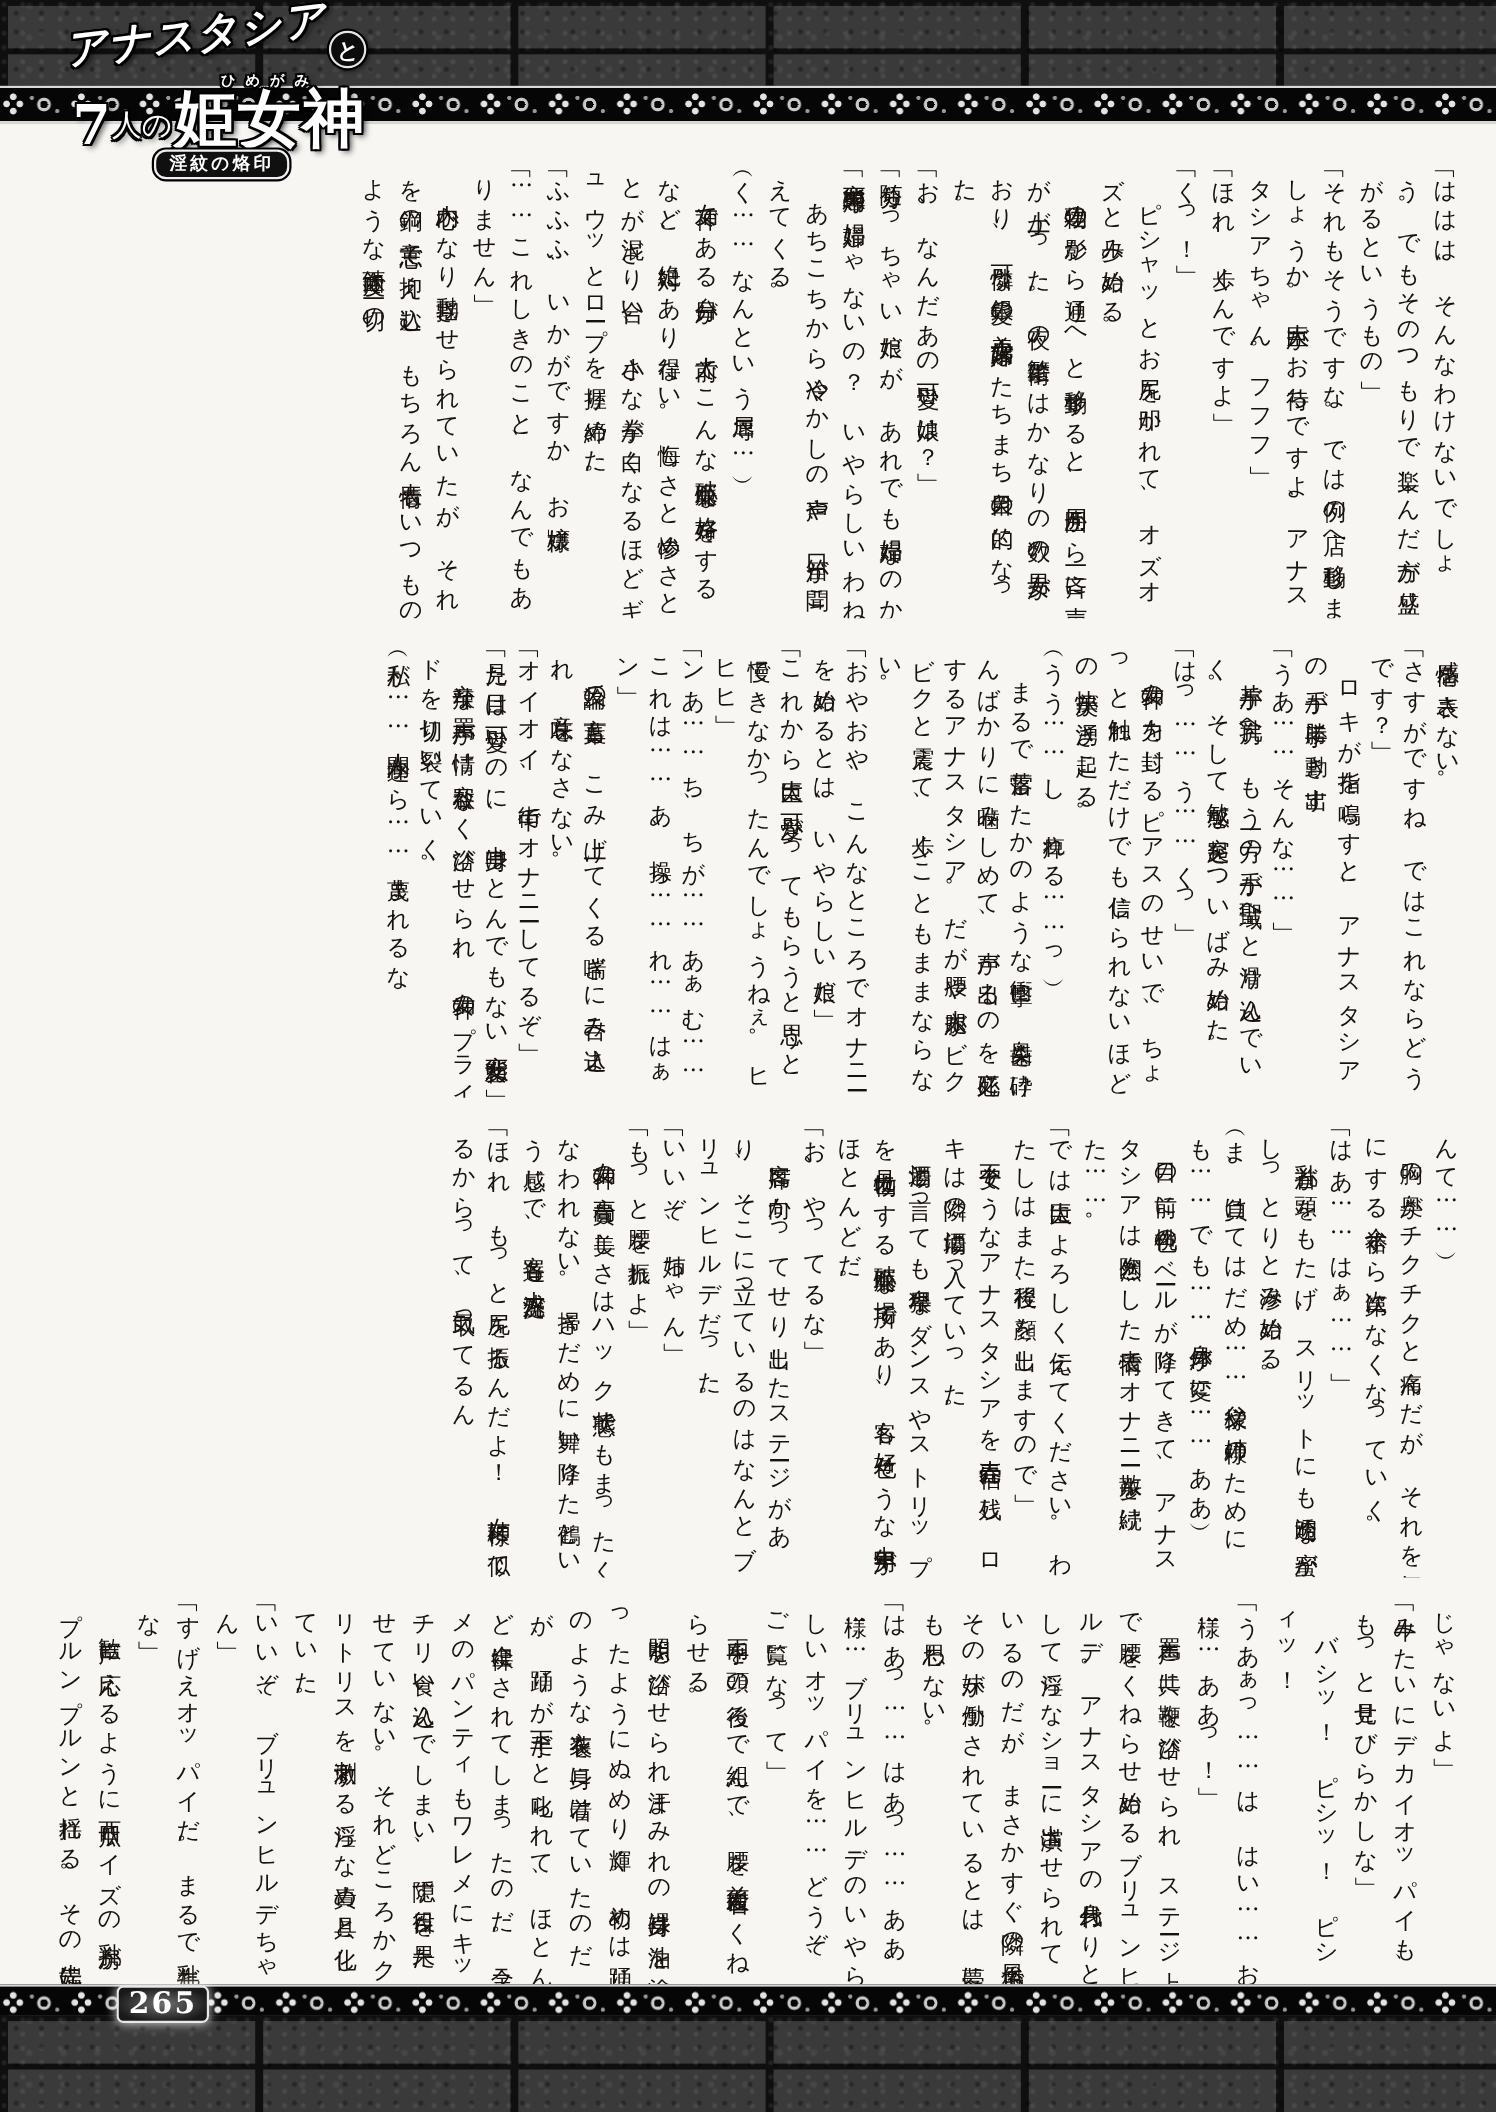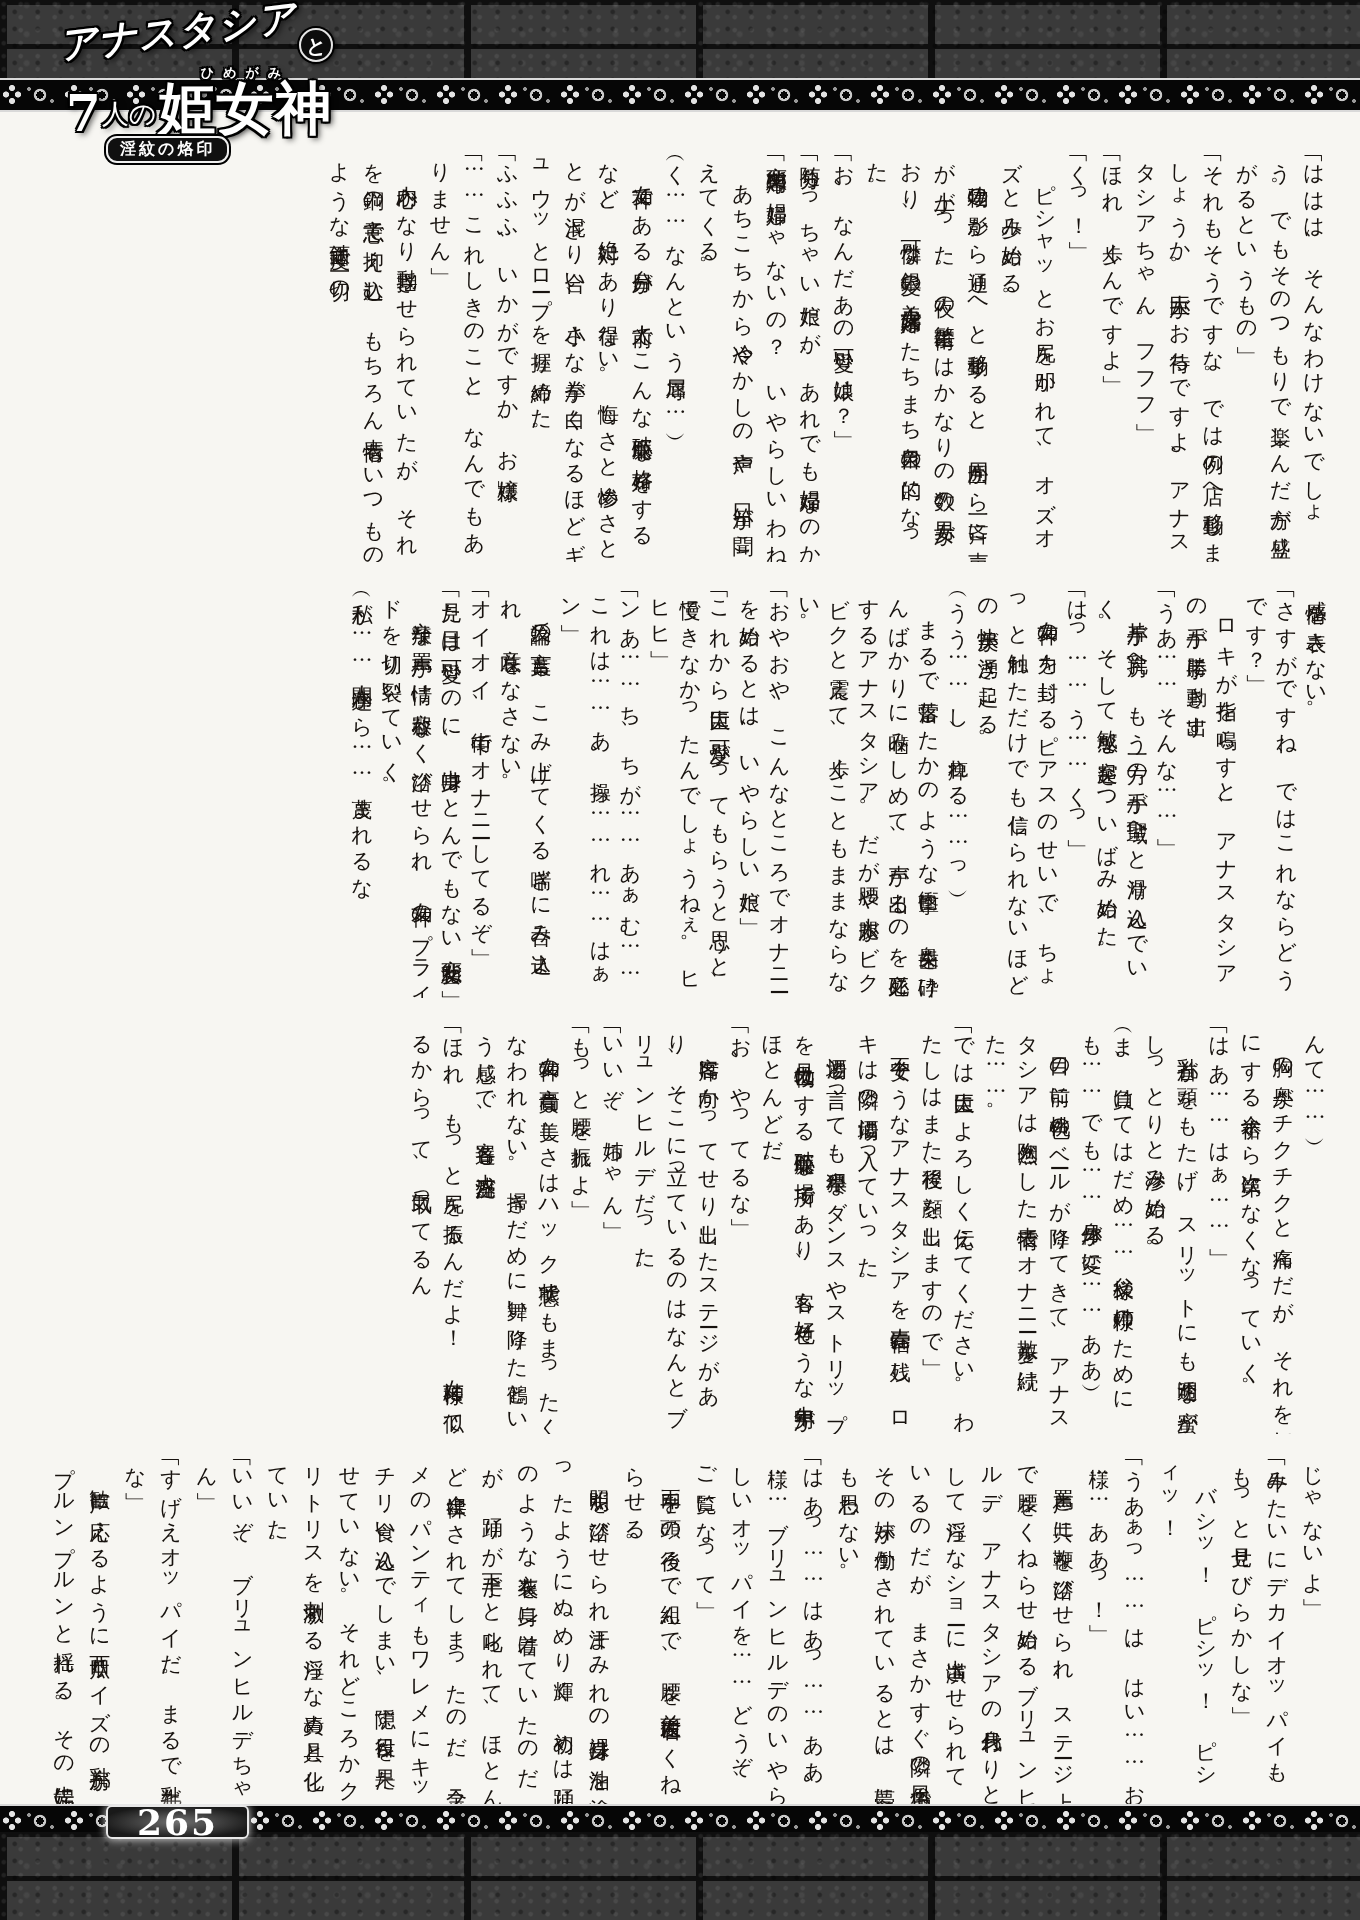--- a/index.html
+++ b/index.html
@@ -57,27 +57,27 @@
   .t-badge{display:inline-block;flex:none;width:34px;height:34px;margin-left:2px;margin-top:22px;
       background:#0c0c0c;border:2px solid #e5e5e5;border-radius:50%;text-align:center;
       line-height:32px;font-size:20px;font-weight:bold;box-sizing:border-box;
       box-shadow:0 0 0 2px #000, 2px 2px 5px rgba(0,0,0,.8);}
   .logo-row2{display:flex;align-items:flex-end;margin-top:-10px;margin-left:8px;}
   .t2a-num{font-size:50px;font-weight:bold;line-height:.9;}
   .t2a-rest{font-size:27px;font-weight:normal;margin:0 2px 4px 1px;}
   .t2b-wrap{display:inline-flex;flex-direction:column;align-items:center;}
   .furi{font-size:13px;letter-spacing:9px;margin-bottom:-3px;font-weight:bold;margin-top:12px;}
   .t2b{font-size:57px;font-weight:bold;letter-spacing:1px;line-height:1;white-space:nowrap;}
-  .t3{display:inline-block;margin-left:48px;margin-top:0;background:#101010;color:#fff;
+  .t3{display:inline-block;margin-left:82px;margin-top:0;background:#101010;color:#fff;
       border:2px solid #f0f0f0;border-radius:11px;padding:1px 12px;font-size:16px;
       font-weight:bold;letter-spacing:3px;box-shadow:0 0 0 2px #000;}
 
   
-  .pagenum{position:absolute;left:106px;top:1805px;z-index:7;color:#fff;font-size:36px;
-      font-weight:bold;letter-spacing:2px;padding:0 29px;line-height:30px;
+  .pagenum{position:absolute;left:106px;top:1805px;z-index:7;color:#fff;font-size:27px;
+      font-weight:bold;letter-spacing:2px;padding:0 9px;line-height:30px;
       background:radial-gradient(ellipse at center,#707070 0%,#191919 78%);
       border:2px solid #e8e8e8;border-radius:6px;box-shadow:0 0 10px rgba(255,255,255,.85);}
 </style>
 </head>
 <body>
 
 <div class="page">
 
   <div class="brick brick-top"></div>
 

